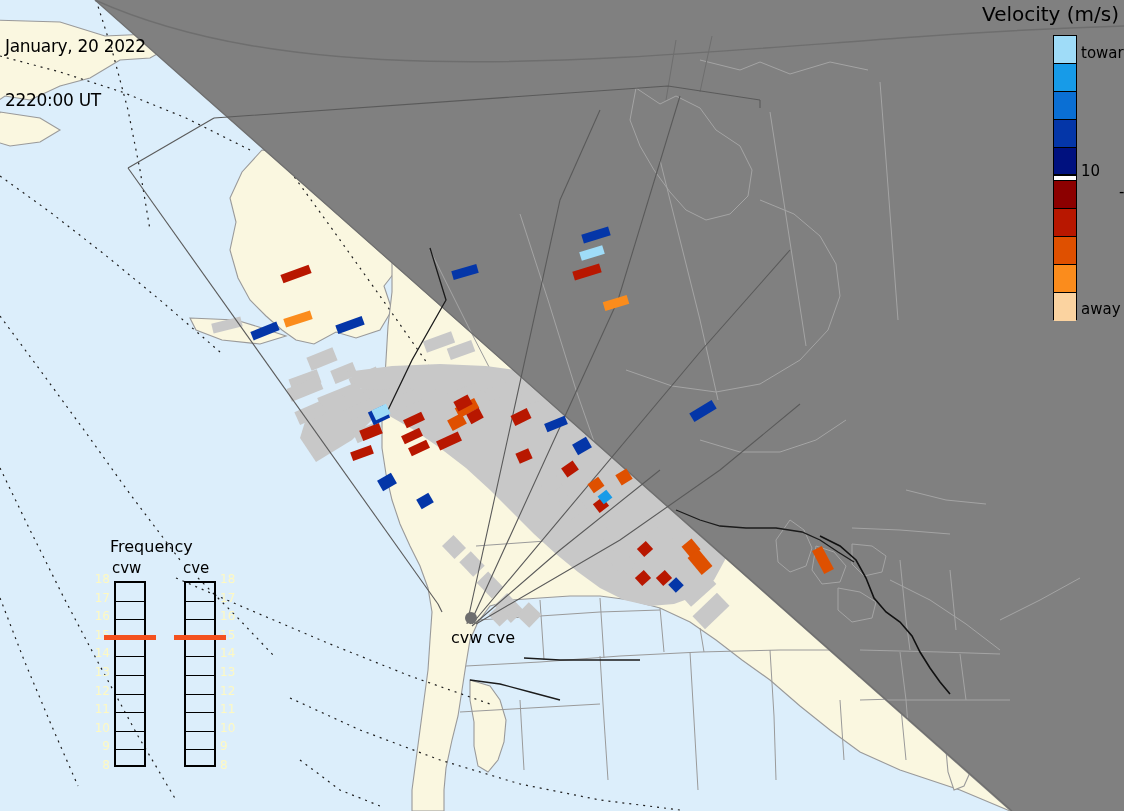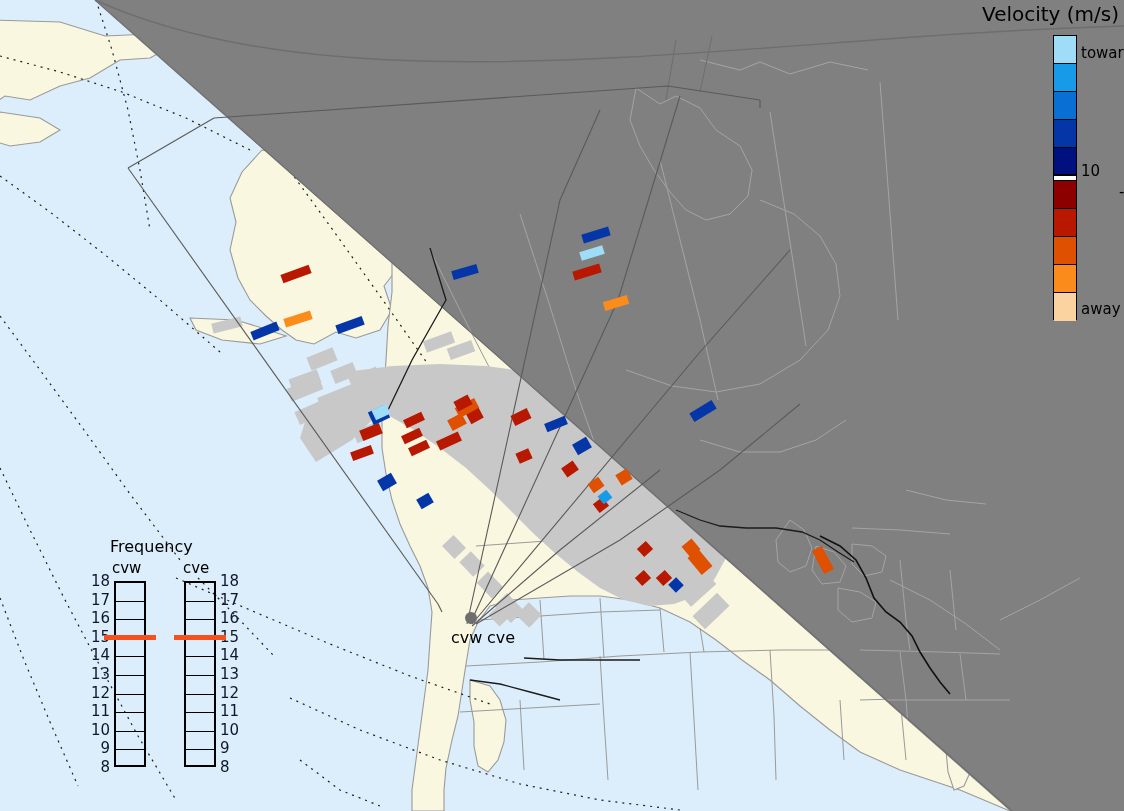--- a/index.html
+++ b/index.html
@@ -26,21 +26,21 @@
   .cbar-tick-wrap{position:absolute;left:985px;width:62px;height:285px;top:35px;z-index:40;}
   .cbar-side{position:absolute;left:1081px;font-size:15px;color:#000;z-index:40;white-space:nowrap;}
 
   
   #freq{position:absolute;left:92px;top:537px;width:145px;height:235px;z-index:40;}
   .freq-title{position:absolute;left:18px;top:0px;font-size:16px;color:#000;white-space:nowrap;}
   .freq-colname{position:absolute;font-size:15px;color:#000;white-space:nowrap;}
   .freq-bar{position:absolute;width:32px;border:2px solid #000;box-sizing:border-box;background:transparent;}
   .freq-bar .cell{border-bottom:1px solid #000;box-sizing:border-box;}
   .freq-bar .cell:last-child{border-bottom:none;}
-  .freq-lab{position:absolute;font-size:15px;color:#0f172a;white-space:nowrap;text-align:right;}
+  .freq-lab{position:absolute;font-size:12px;color:#fef9c3;white-space:nowrap;text-align:right;}
   .freq-mark{position:absolute;height:5px;background:#f4511e;}
 
   
   .site-lab{position:absolute;font-size:16px;color:#000;z-index:40;white-space:nowrap;}
 </style>
 </head>
 <body>
 
 <div id="stage">
 
@@ -308,20 +308,24 @@
         <rect x="658" y="572.5" width="12" height="11" fill="#B81700" transform="rotate(-42 664 578)"></rect>
         <rect x="670.5" y="579.5" width="11" height="11" fill="#0436A8" transform="rotate(-44 676 585)"></rect>
         <rect x="684.5" y="541" width="13" height="14" fill="#DF5000" transform="rotate(-40 691 548)"></rect>
         <rect x="693" y="551" width="14" height="22" fill="#DF5000" transform="rotate(-40 700 562)"></rect>
         <rect x="817.5" y="547" width="11" height="26" fill="#DF5000" transform="rotate(-28 823 560)"></rect>
       </g>
 
     <circle cx="471" cy="618" r="6" fill="#6E6E6E"></circle>
   </svg>
 
+  <div class="title-block">
+    <div>January, 20 2022</div>
+    <div>2220:00 UT</div>
+  </div>
 
   <div class="cbar-title">Velocity (m/s)</div>
   <div id="cbar">
       <div class="seg" style="background: rgb(159, 220, 248); height: 27.9px;"></div>
       <div class="seg" style="background: rgb(23, 155, 232); height: 27.9px;"></div>
       <div class="seg" style="background: rgb(10, 111, 212); height: 27.9px;"></div>
       <div class="seg" style="background: rgb(4, 54, 168); height: 27.9px;"></div>
       <div class="seg" style="background: rgb(0, 17, 127); height: 27.9px;"></div>
       <div class="gap" style="background: rgb(255, 255, 255);"></div>
       <div class="seg" style="background: rgb(140, 0, 0); height: 27.9px;"></div>

